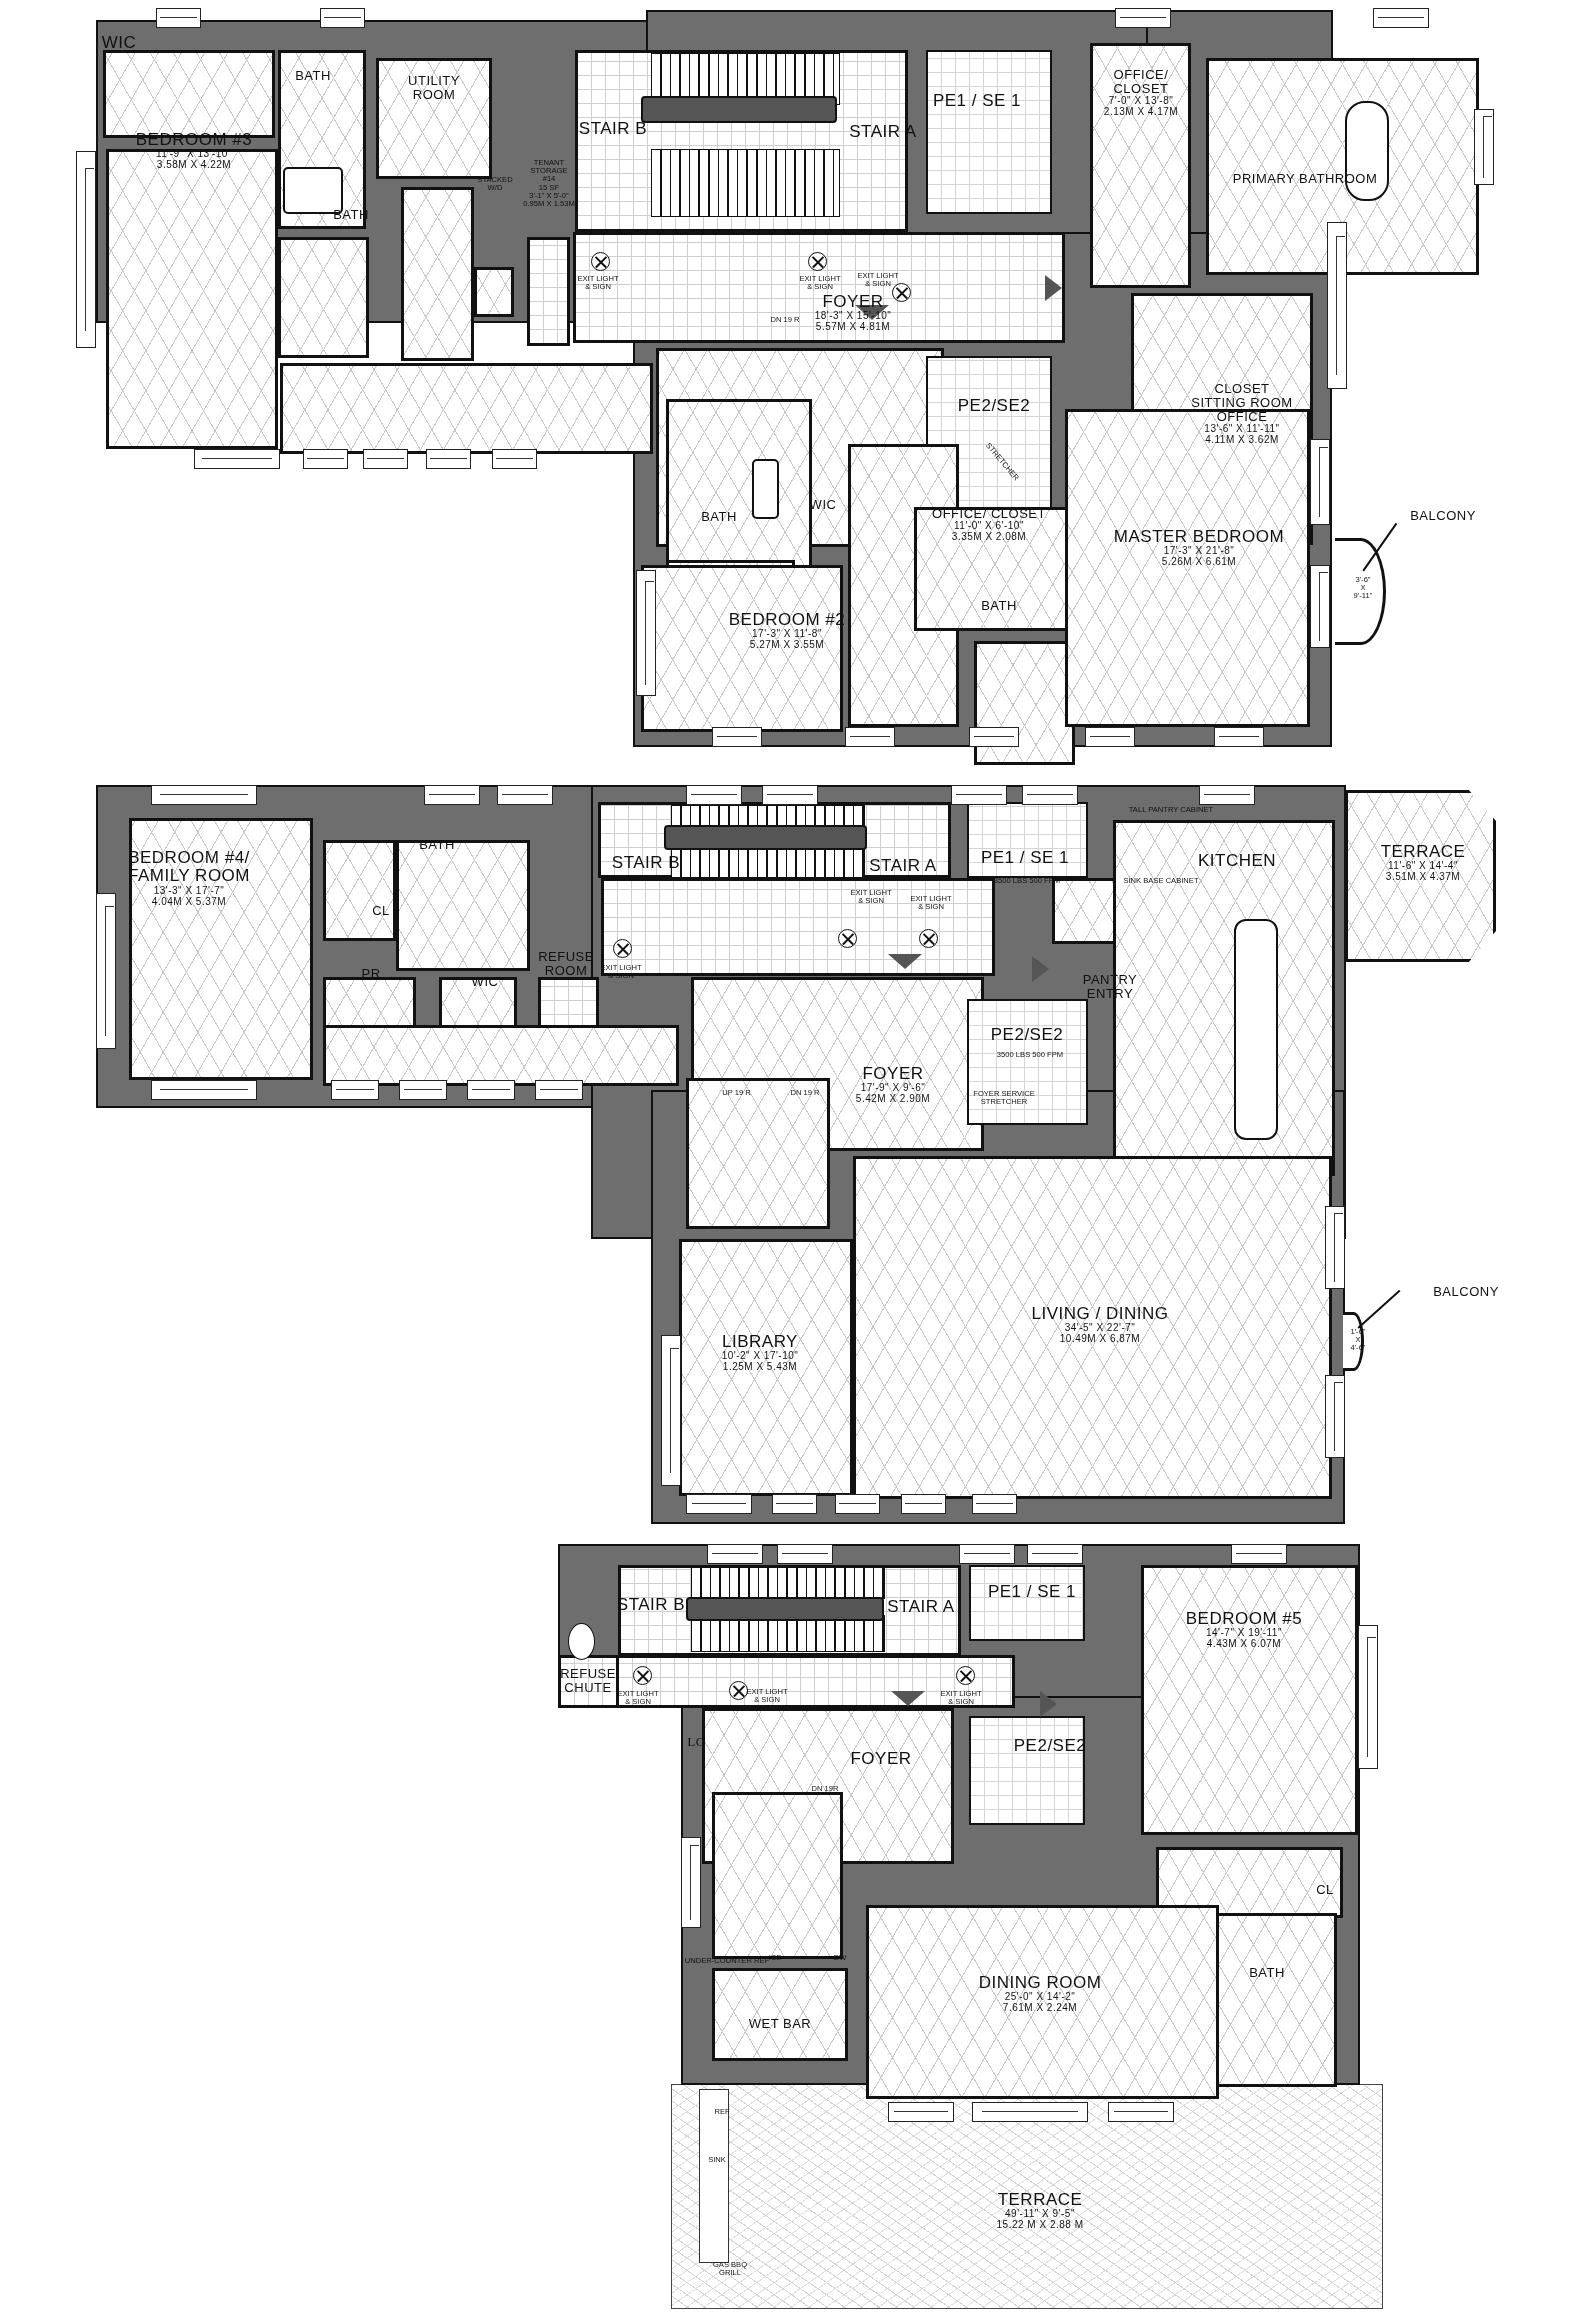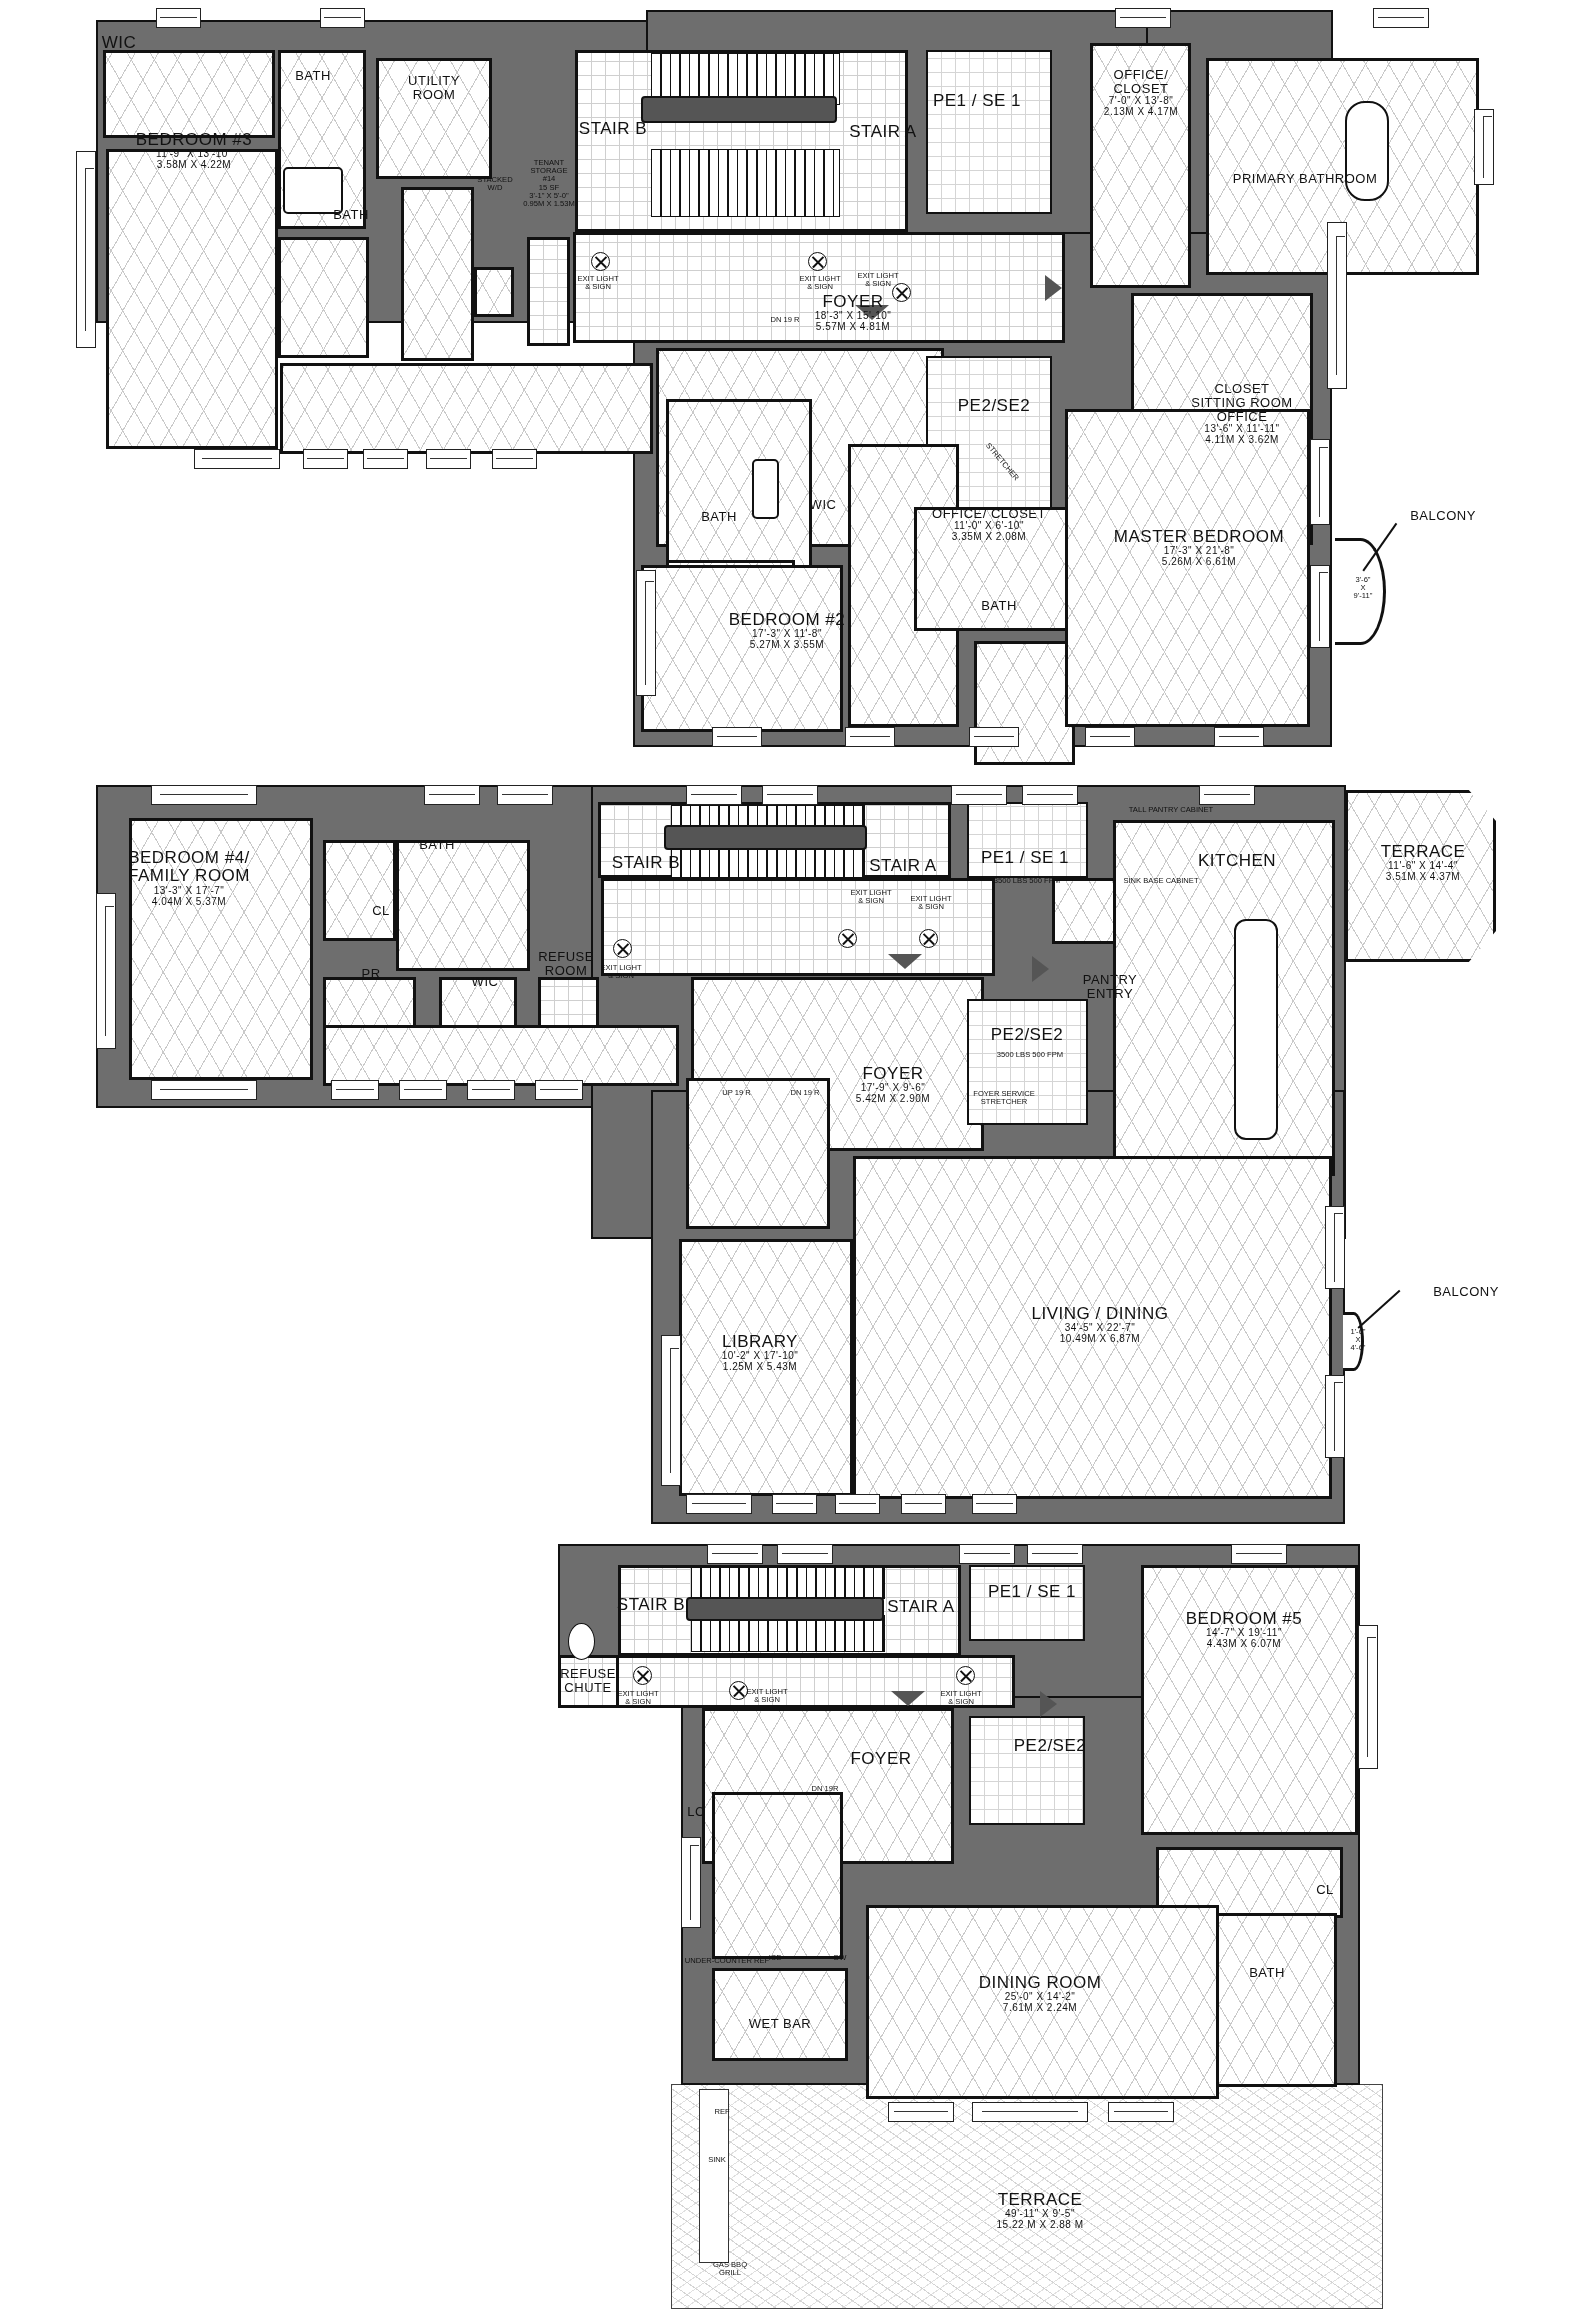--- a/index.html
+++ b/index.html
@@ -363,21 +363,21 @@
   <div class="label rname" style="left:651px;top:1605px;"><span>STAIR B</span></div>
   <div class="label rname" style="left:921px;top:1607px;"><span>STAIR A</span></div>
   <div class="label rname" style="left:1032px;top:1592px;"><span>PE1 / SE 1</span></div>
   <div class="label rname" style="left:1050px;top:1746px;"><span>PE2/SE2</span></div>
   <div class="label rname" style="left:1244px;top:1630px;">
     <span>BEDROOM #5</span>
     <span class="dim">14'-7" X 19'-11"</span>
     <span class="dim">4.43M X 6.07M</span>
   </div>
   <div class="label rname" style="left:881px;top:1759px;"><span>FOYER</span></div>
-  <div class="label rname sm" style="left:696px;top:1812px;"><span>LC</span></div>
+  <div class="label rname sm" style="left:696px;top:1742px;font-family:Liberation Serif, serif;"><span>LC</span></div>
   <div class="label rname sm" style="left:1325px;top:1890px;"><span>CL</span></div>
   <div class="label rname sm" style="left:1267px;top:1973px;"><span>BATH</span></div>
   <div class="label rname sm" style="left:780px;top:2024px;"><span>WET BAR</span></div>
   <div class="label tiny" style="left:727px;top:1961px;"><span>UNDER-COUNTER REF</span></div>
   <div class="label tiny" style="left:775px;top:1958px;"><span>ICE</span></div>
   <div class="label tiny" style="left:840px;top:1958px;"><span>DW</span></div>
   <div class="label rname" style="left:1040px;top:1994px;">
     <span>DINING ROOM</span>
     <span class="dim">25'-0" X 14'-2"</span>
     <span class="dim">7.61M X 2.24M</span>

